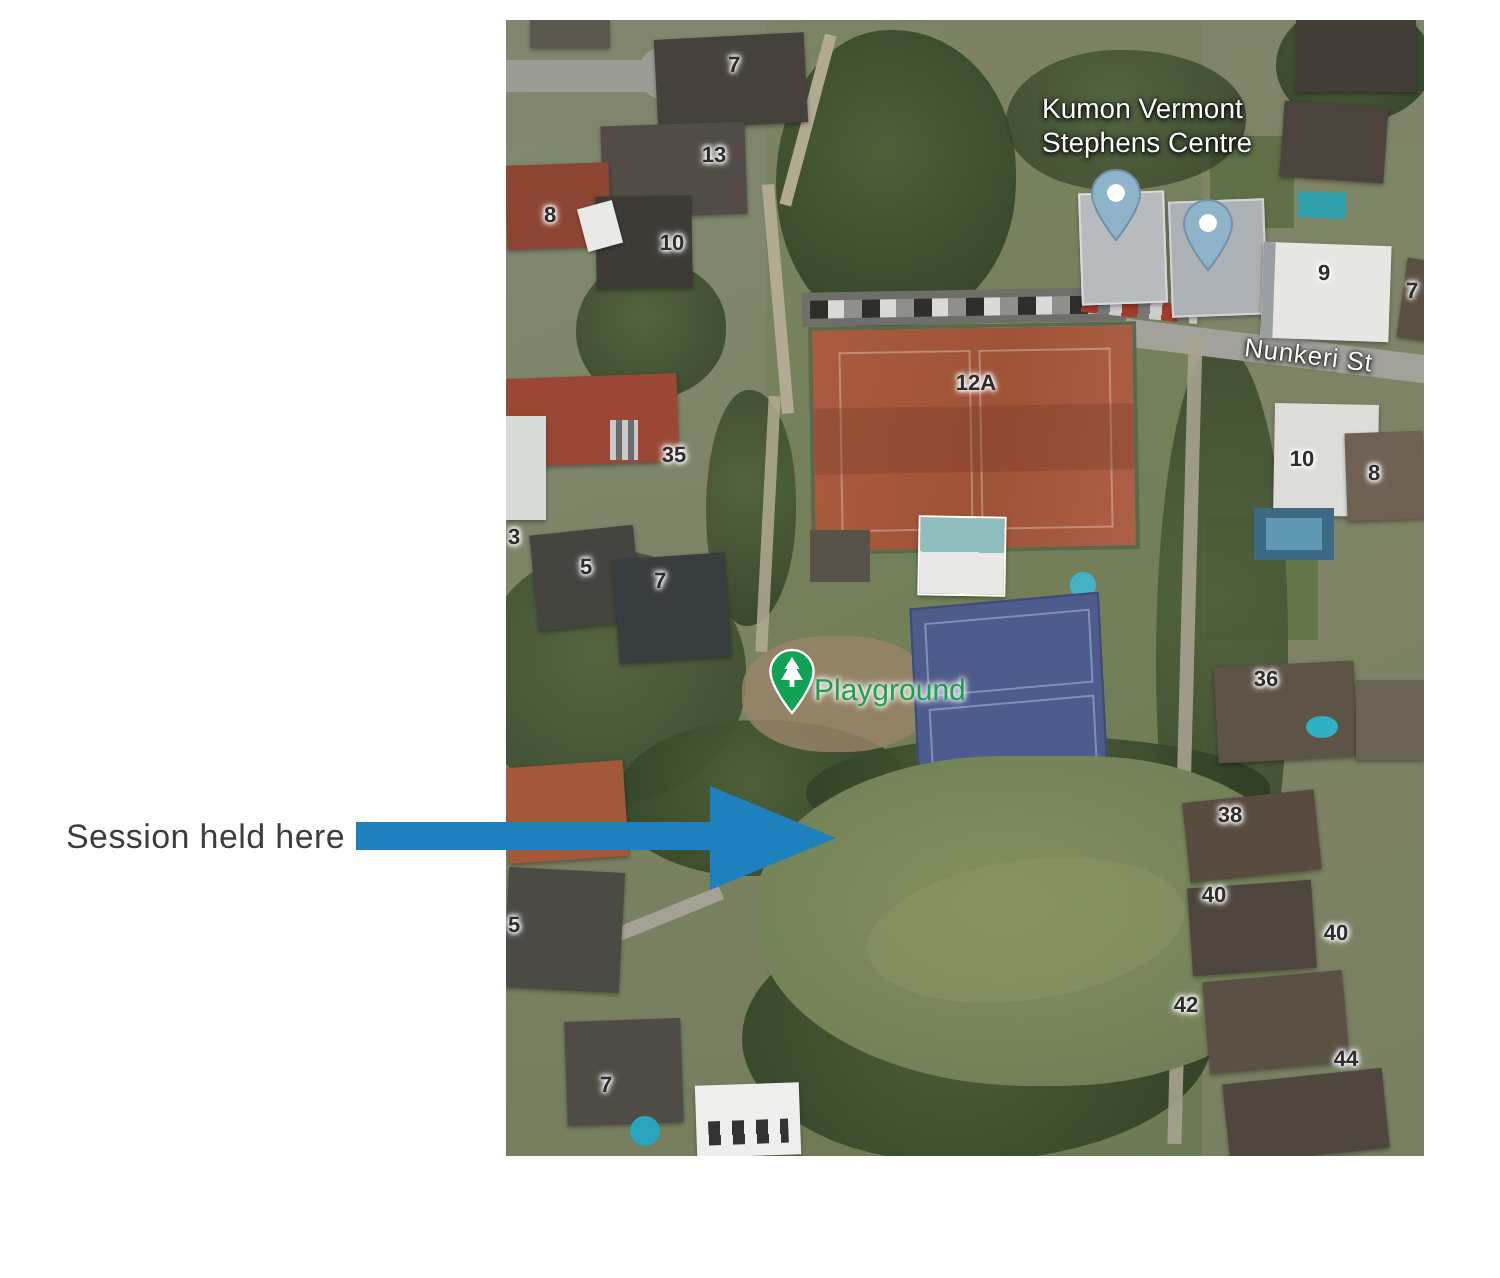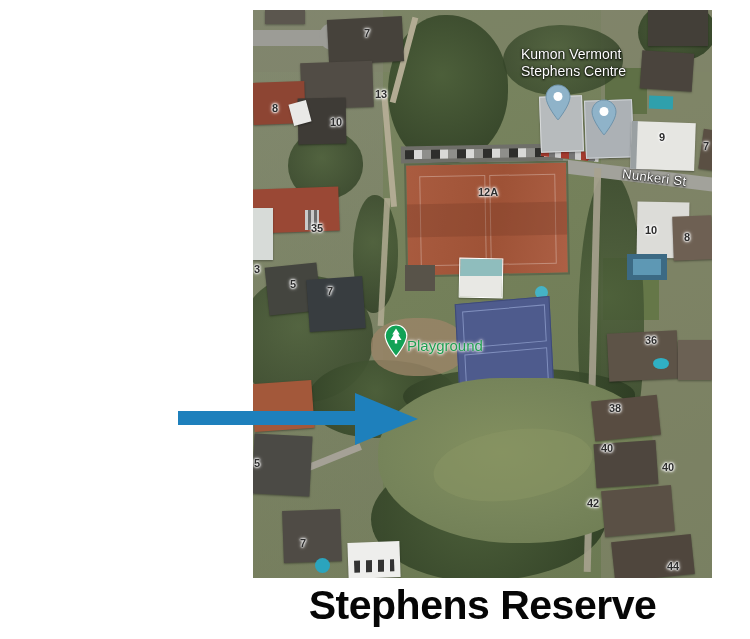--- a/index.html
+++ b/index.html
@@ -34,20 +34,21 @@
   
   .caption{position:absolute;left:253px;top:580px;width:459px;text-align:center;
            font-size:41px;font-weight:700;color:#060606;letter-spacing:-.5px;
            line-height:50px;white-space:nowrap;}
 </style>
 </head>
 <body>
 
 <div class="page">
 
+  <div class="session-label">Session held here</div>
 
   <svg class="arrow-svg" width="242" height="56" viewBox="0 0 242 56">
     <polygon points="0,20 177,20 177,2 240,28 177,54 177,34 0,34" fill="#1e80bc"></polygon>
   </svg>
 
   <div class="map">
 
     <div class="s" style="left:0;top:0;width:130px;height:568px;background:linear-gradient(#8a8c7c,#7d8167);opacity:.5;"></div>
     <div class="s" style="left:348px;top:0;width:111px;height:568px;background:#8b8a76;opacity:.45;"></div>
     <div class="s" style="left:0;top:0;width:459px;height:62px;background:#7f836c;opacity:.4;"></div>
@@ -153,39 +154,38 @@
 
     <div class="poi" style="left:268px;top:36px;line-height:17px;">
       <div>Kumon Vermont</div>
       <div>Stephens Centre</div>
     </div>
     <div class="poi street" style="left:369px;top:160px;">Nunkeri St</div>
     <div class="pg-label" style="left:154px;top:327px;">Playground</div>
 
     <div style="position:absolute;left:0;top:0;width:100%;height:100%;">
         <span class="hn" style="left: 114px; top: 23px;">7</span>
-        <span class="hn" style="left: 104px; top: 84px; margin-left: 24px;">13</span>
+        <span class="hn" style="left: 104px; top: 68px;">13</span>
         <span class="hn" style="left: 22px; top: 98px;">8</span>
         <span class="hn" style="left: 83px; top: 112px;">10</span>
-        <span class="hn" style="left: 64px; top: 218px;">35</span>
+        <span class="hn" style="left: 84px; top: 218px;">35</span>
         <span class="hn" style="left: 4px; top: 259px;">3</span>
         <span class="hn" style="left: 40px; top: 274px;">5</span>
         <span class="hn" style="left: 77px; top: 281px;">7</span>
         <span class="hn" style="left: 235px; top: 182px;">12A</span>
         <span class="hn" style="left: 409px; top: 127px;">9</span>
         <span class="hn" style="left: 453px; top: 136px;">7</span>
         <span class="hn" style="left: 398px; top: 220px;">10</span>
         <span class="hn" style="left: 434px; top: 227px;">8</span>
-        <span class="hn" style="left: 398px; top: 330px;">36</span>
+        <span class="hn" style="left: 380px; top: 330px;">36</span>
         <span class="hn" style="left: 362px; top: 398px;">38</span>
         <span class="hn" style="left: 354px; top: 438px;">40</span>
         <span class="hn" style="left: 415px; top: 457px;">40</span>
         <span class="hn" style="left: 340px; top: 493px;">42</span>
-        <span class="hn" style="left: 420px; top: 556px;">44</span>
+        <span class="hn" style="left: 420px; top: 520px;">44</span>
         <span class="hn" style="left: 4px; top: 453px;">5</span>
         <span class="hn" style="left: 50px; top: 533px;">7</span>
       </div>
 
   </div>
 
-  <div class="caption">Stephens Reserve</div>
 
 </div>
 
 </body></html>

